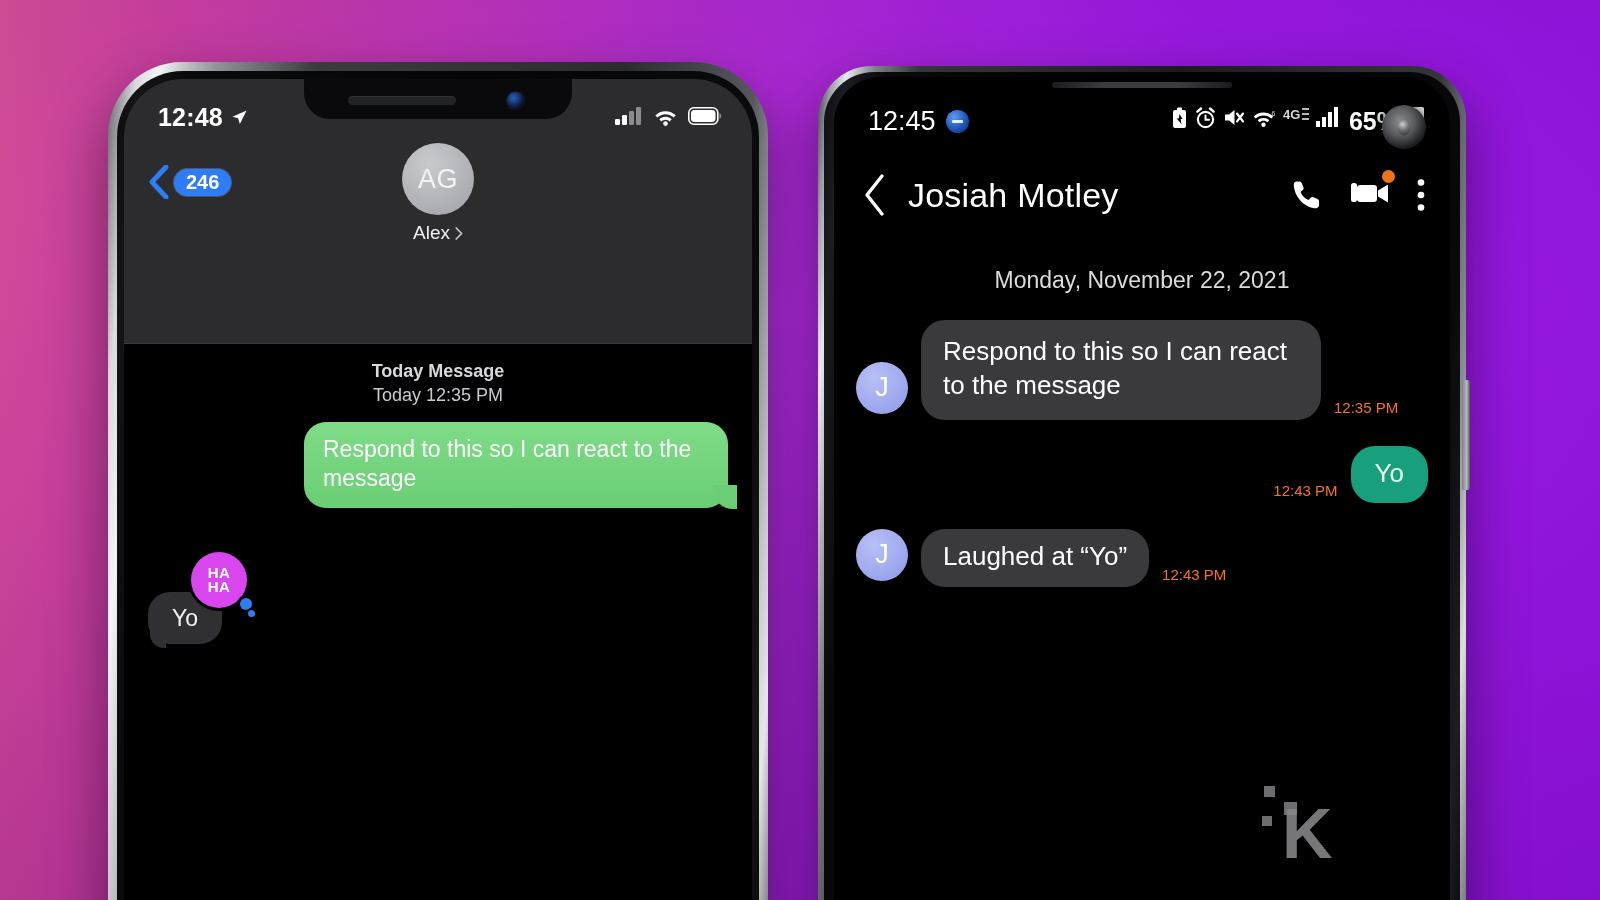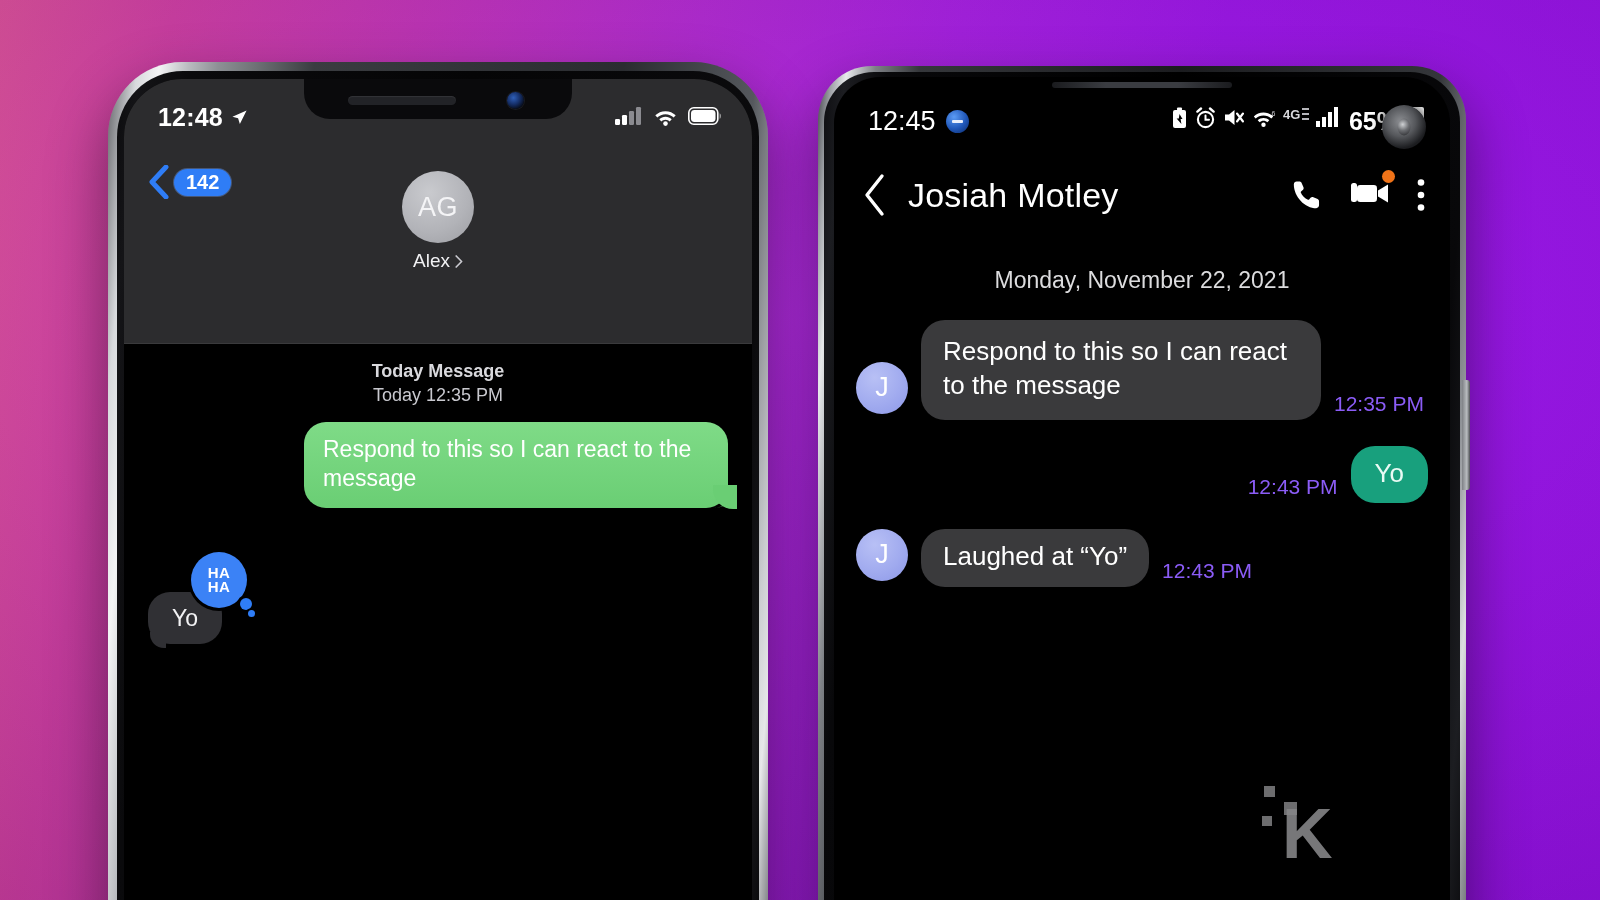--- a/index.html
+++ b/index.html
@@ -67,21 +67,21 @@
     position:absolute; left:24px; top:28px;
     display:flex; align-items:center; gap:4px;
   }
   .chev-back{ width:22px; height:34px; display:block; }
   .badge-159{
     background:#2f7df6; color:#fff; font-size:20px; font-weight:600;
     border-radius:16px; padding:3px 12px 4px 12px; line-height:1;
     box-shadow:0 0 0 1px rgba(120,170,255,.35);
   }
   .contact-block{
-    position:absolute; left:0; right:0; top:34px;
+    position:absolute; left:0; right:0; top:6px;
     display:flex; flex-direction:column; align-items:center; gap:7px;
   }
   .avatar-ag{
     width:72px; height:72px; border-radius:50%;
     background:radial-gradient(circle at 38% 30%, #c9cace 0%, #b2b3b8 58%, #9c9da2 100%);
     color:#f4f4f6; font-size:27px; font-weight:500;
     display:flex; align-items:center; justify-content:center; letter-spacing:.5px;
   }
   .contact-name{
     color:#f2f2f4; font-size:19px; display:flex; align-items:center; gap:5px;
@@ -115,21 +115,21 @@
     position:absolute; left:0; bottom:0; width:74px; height:52px;
     background:#303034; color:#f2f2f4; font-size:23px;
     border-radius:22px; display:flex; align-items:center; justify-content:center;
   }
   .yo-bubble::after{
     content:""; position:absolute; left:2px; bottom:-4px; width:16px; height:16px;
     background:#303034; border-bottom-left-radius:14px;
   }
   .haha{
     position:absolute; left:43px; top:0; width:56px; height:56px; border-radius:50%;
-    background:#3b82f6; display:flex; flex-direction:column;
+    background:#d946ef; display:flex; flex-direction:column;
     align-items:center; justify-content:center; line-height:.93;
     box-shadow:0 0 0 3px #000;
   }
   .haha span{ color:#fff; font-size:15px; font-weight:bold; letter-spacing:.4px; }
   .haha-d1{ position:absolute; left:92px; top:46px; width:12px; height:12px;
     border-radius:50%; background:#2f7df6; box-shadow:0 0 0 3px #000; }
   .haha-d2{ position:absolute; left:100px; top:58px; width:7px; height:7px;
     border-radius:50%; background:#2f7df6; box-shadow:0 0 0 2px #000; }
 
   
@@ -216,21 +216,21 @@
   }
   .and-bubble-in{
     background:#3a3a3c; color:#fff; font-size:26px; line-height:1.3;
     border-radius:24px; padding:15px 22px 17px 22px; max-width:400px;
   }
   .and-bubble-in.small{ padding:11px 22px 13px 22px; font-size:26px; }
   .and-bubble-out{
     background:#18a07d; color:#eafaf4; font-size:26px;
     border-radius:24px; padding:12px 24px 14px 24px;
   }
-  .and-ts{ color:#8b5cf6; font-size:21px; margin-bottom:4px; flex:0 0 auto; }
+  .and-ts{ color:#f97316; font-size:15px; margin-bottom:4px; flex:0 0 auto; }
   .and-pwr{
     position:absolute; left:1462px; top:380px; width:8px; height:110px;
     background:linear-gradient(270deg,#4c4e52,#b9bcc0 40%,#7e8085 100%);
     border-radius:0 3px 3px 0;
   }
 
   
   .watermark{ position:absolute; right:108px; bottom:70px; z-index:40; opacity:.62; }
 </style>
 </head>
@@ -277,21 +277,21 @@
             <path d="M31.6 6.2 C33.3 6.9 33.3 11.1 31.6 11.8 Z" fill="#fff" opacity="0.6"></path>
           </svg>
         </div>
       </div>
 
       <div class="ios-nav">
         <div class="back-group">
           <svg class="chev-back" viewBox="0 0 22 34">
             <path d="M18 2 L4 17 L18 32" fill="none" stroke="#2f7df6" stroke-width="5" stroke-linecap="round" stroke-linejoin="round"></path>
           </svg>
-          <span class="badge-159">142</span>
+          <span class="badge-159">246</span>
         </div>
         <div class="contact-block">
           <div class="avatar-ag">AG</div>
           <div class="contact-name">
             <span>Alex</span>
             <svg class="chev-small" viewBox="0 0 8 13">
               <path d="M1.2 1 L6.6 6.5 L1.2 12" fill="none" stroke="#c9c9cf" stroke-width="1.7" stroke-linecap="round" stroke-linejoin="round"></path>
             </svg>
           </div>
         </div>

